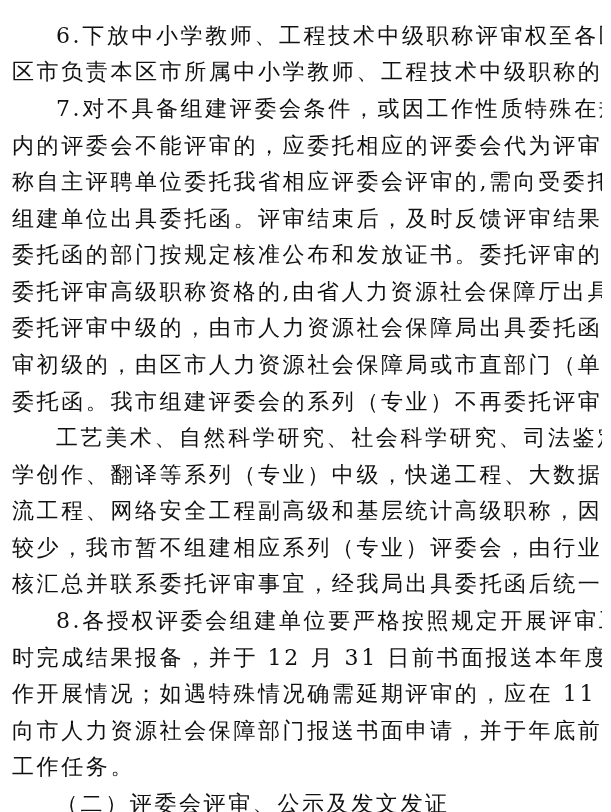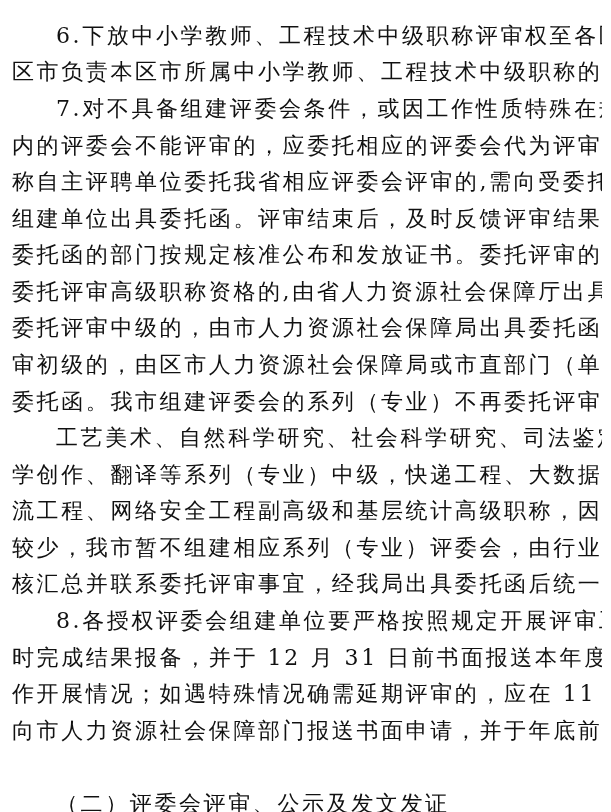--- a/index.html
+++ b/index.html
@@ -69,15 +69,16 @@
   <div class="line indent" style="top:420px">工艺美术、自然科学研究、社会科学研究、司法鉴定人、文</div>
   <div class="line" style="top:457px">学创作、翻译等系列（专业）中级，快递工程、大数据工程、物</div>
   <div class="line" style="top:493px">流工程、网络安全工程副高级和基层统计高级职称，因申报人数</div>
   <div class="line" style="top:530px">较少，我市暂不组建相应系列（专业）评委会，由行业主管部门审</div>
   <div class="line" style="top:566px">核汇总并联系委托评审事宜，经我局出具委托函后统一委托评审。</div>
 
   <div class="line indent" style="top:603px">8.各授权评委会组建单位要严格按照规定开展评审工作，及</div>
   <div class="line" style="top:640px">时完成结果报备，并于 12 月 31 日前书面报送本年度评审组织工</div>
   <div class="line" style="top:676px">作开展情况；如遇特殊情况确需延期评审的，应在 11 月 30 日前</div>
   <div class="line" style="top:713px">向市人力资源社会保障部门报送书面申请，并于年底前完成评审</div>
+  <div class="line last" style="top:749px">工作任务。</div>
 
   <div class="line heading" style="top:786px">（二）评委会评审、公示及发文发证</div>
 </div>
 
 </body></html>

